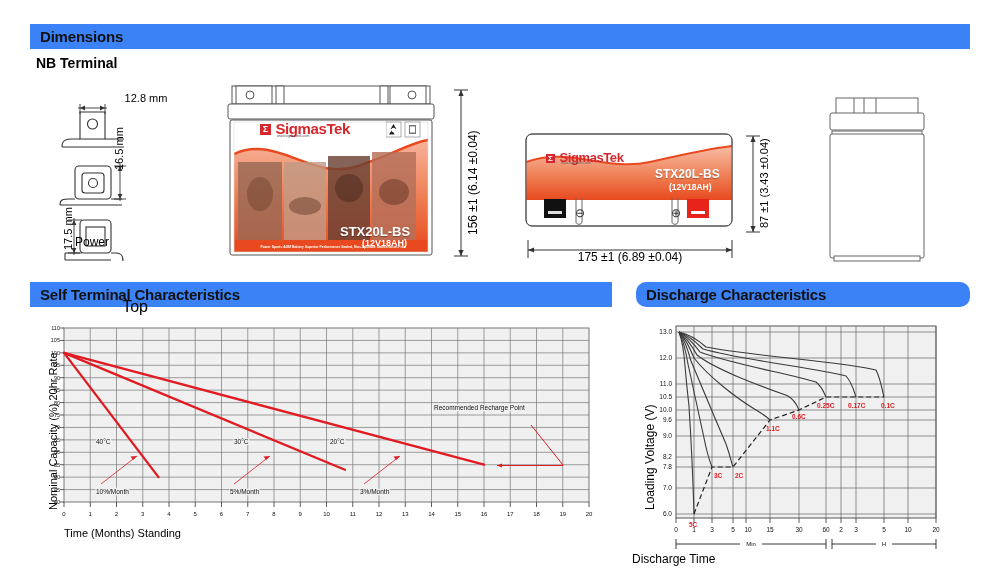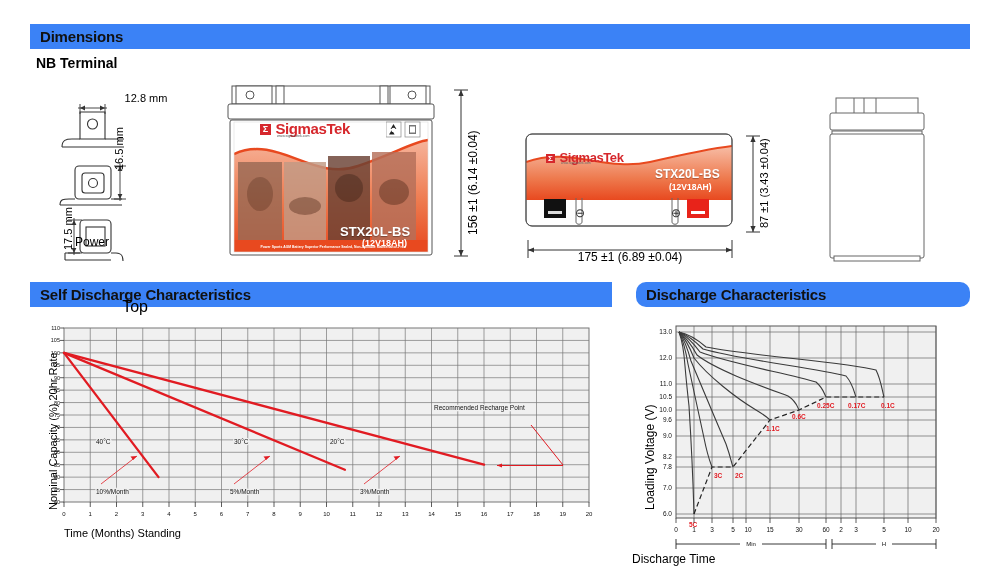--- a/index.html
+++ b/index.html
@@ -28,21 +28,21 @@
   #chart-self{position:absolute;left:34px;top:322px;}
   #chart-dis{position:absolute;left:636px;top:318px;}
 </style>
 </head>
 <body>
 
 <div class="sec-bar" id="bar-dimensions">
   <span class="sec-title">Dimensions</span>
 </div>
 <div class="sec-bar" id="bar-selfdis">
-  <span class="sec-title">Self Discharge Characteristics</span>
+  <span class="sec-title">Self Terminal Characteristics</span>
 </div>
 <div class="sec-bar" id="bar-dis">
   <span class="sec-title">Discharge Characteristics</span>
 </div>
 
 <div id="nb-block">
   <div id="nb-title">NB Terminal</div>
 </div>
 
 <svg class="svg-abs" style="left:36px;top:90px;" width="180" height="185" viewBox="0 0 180 185">

